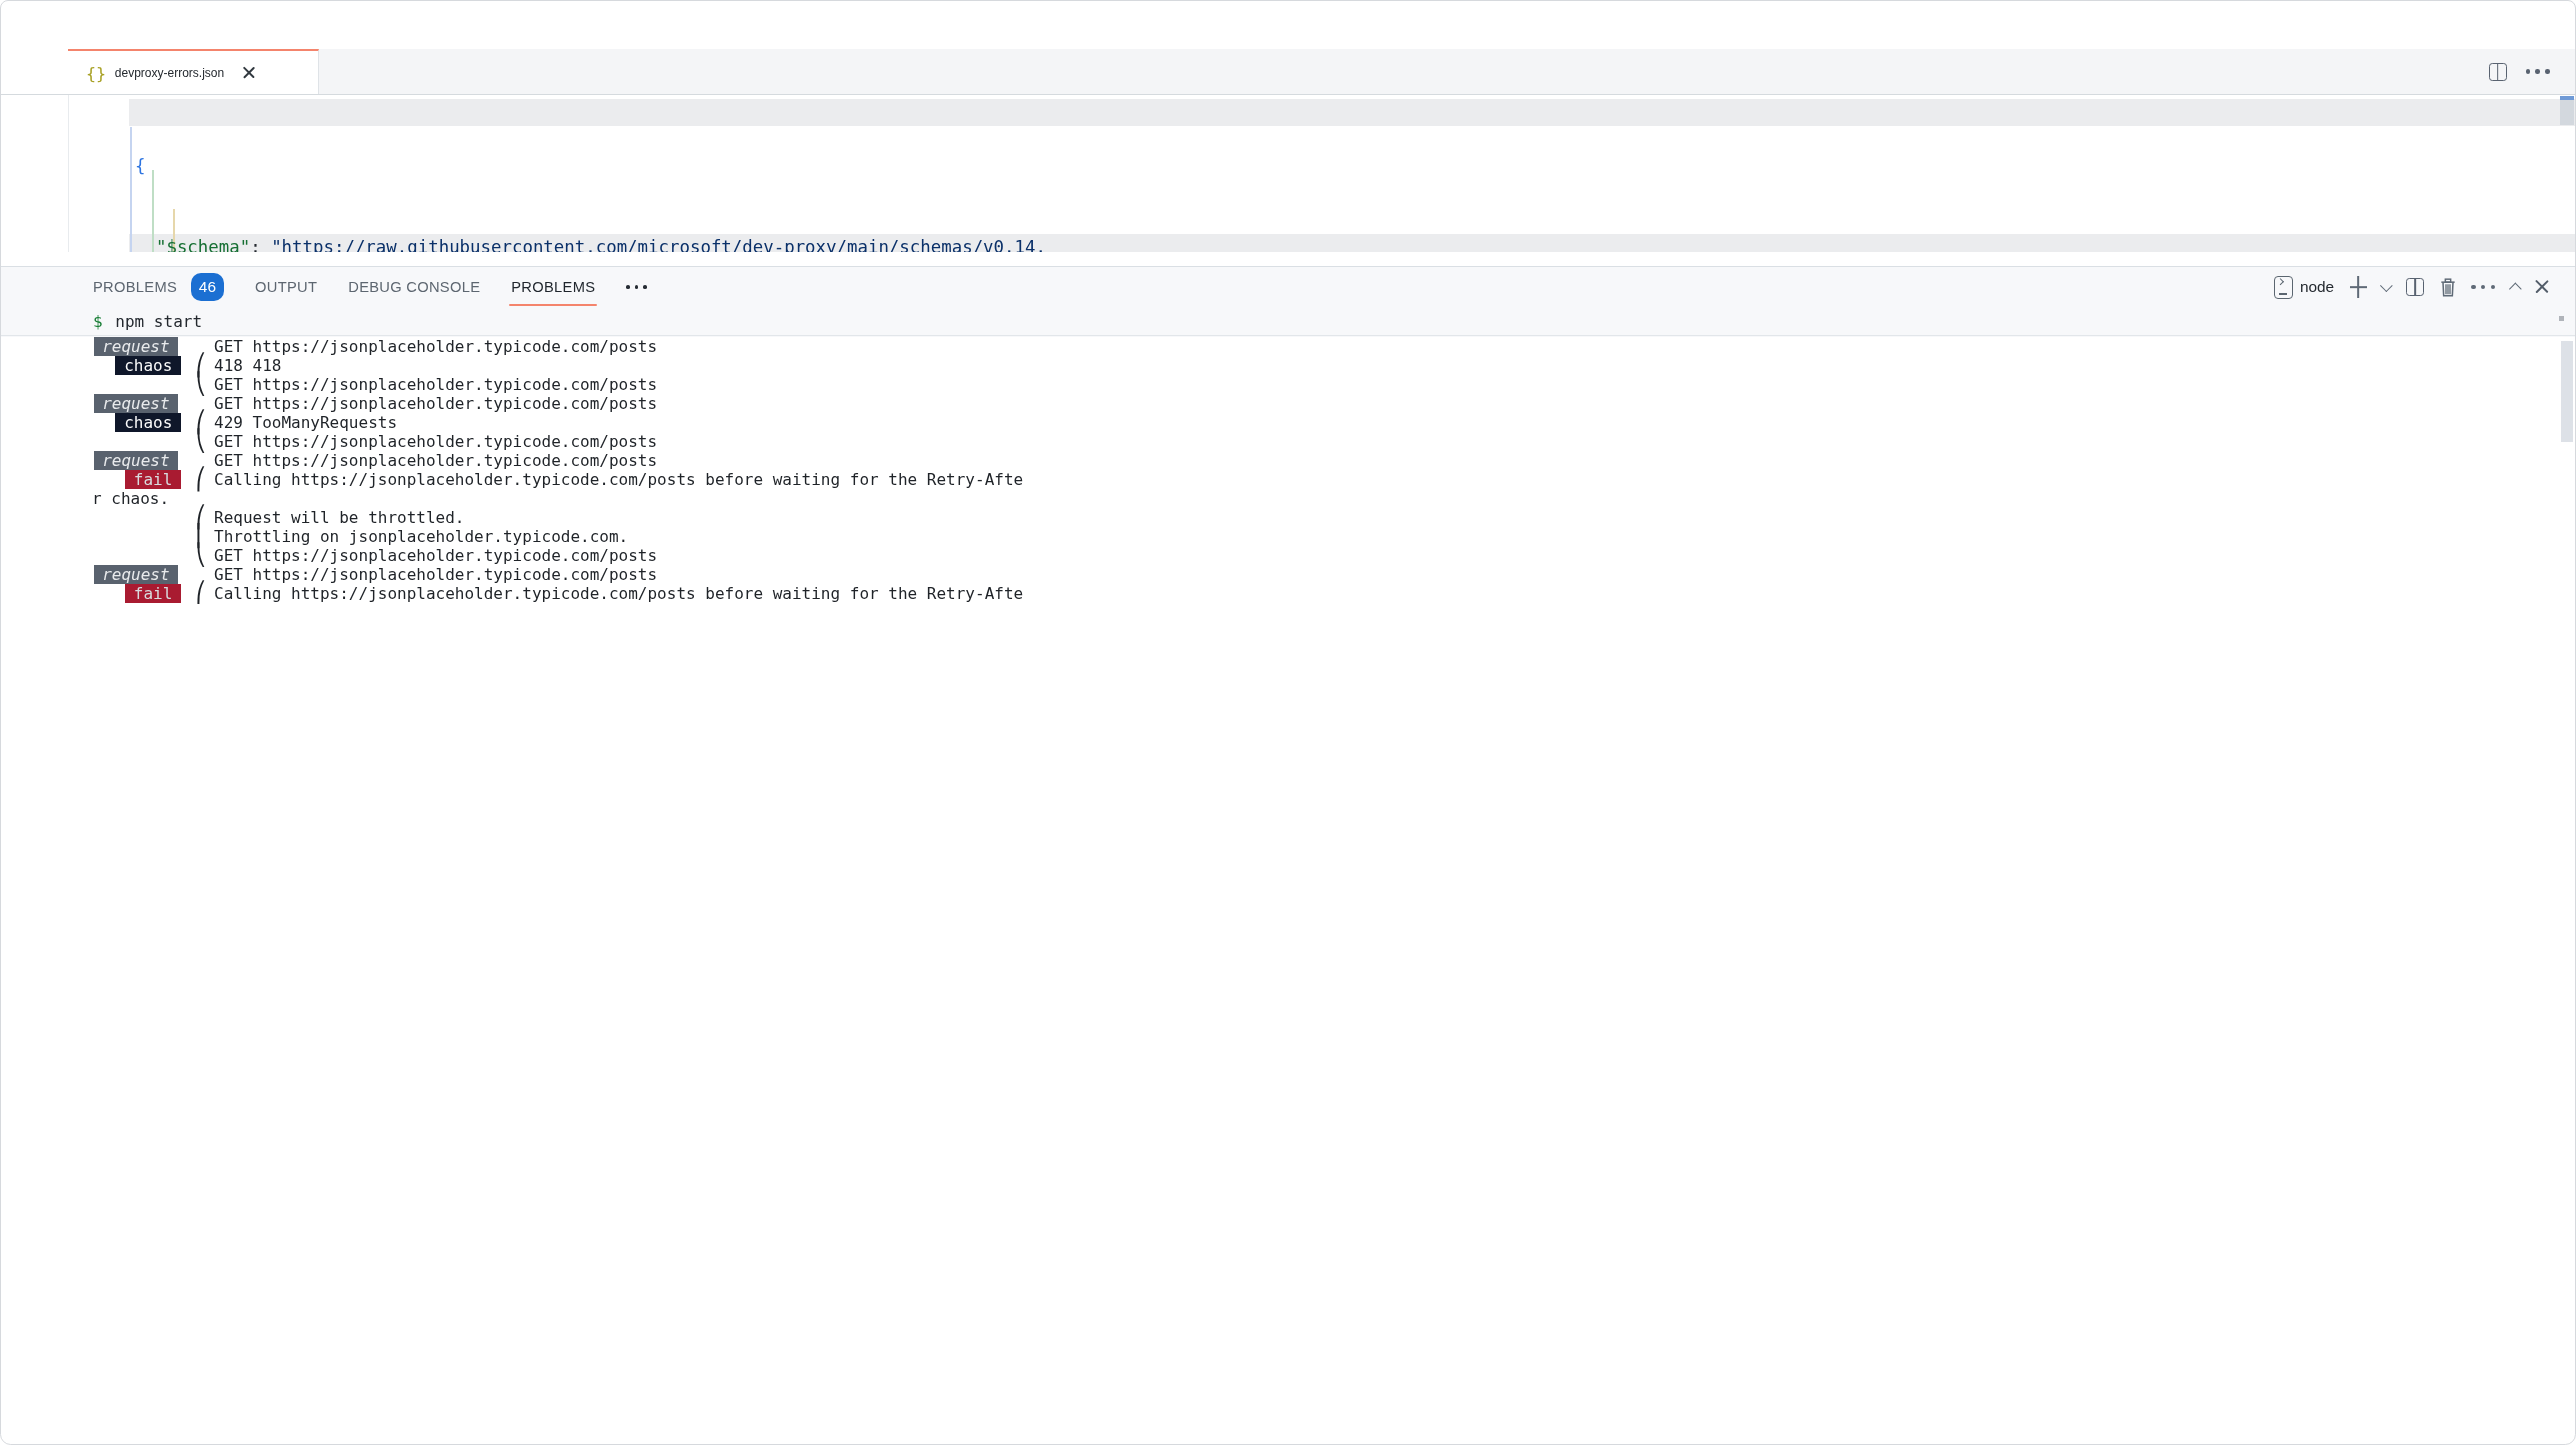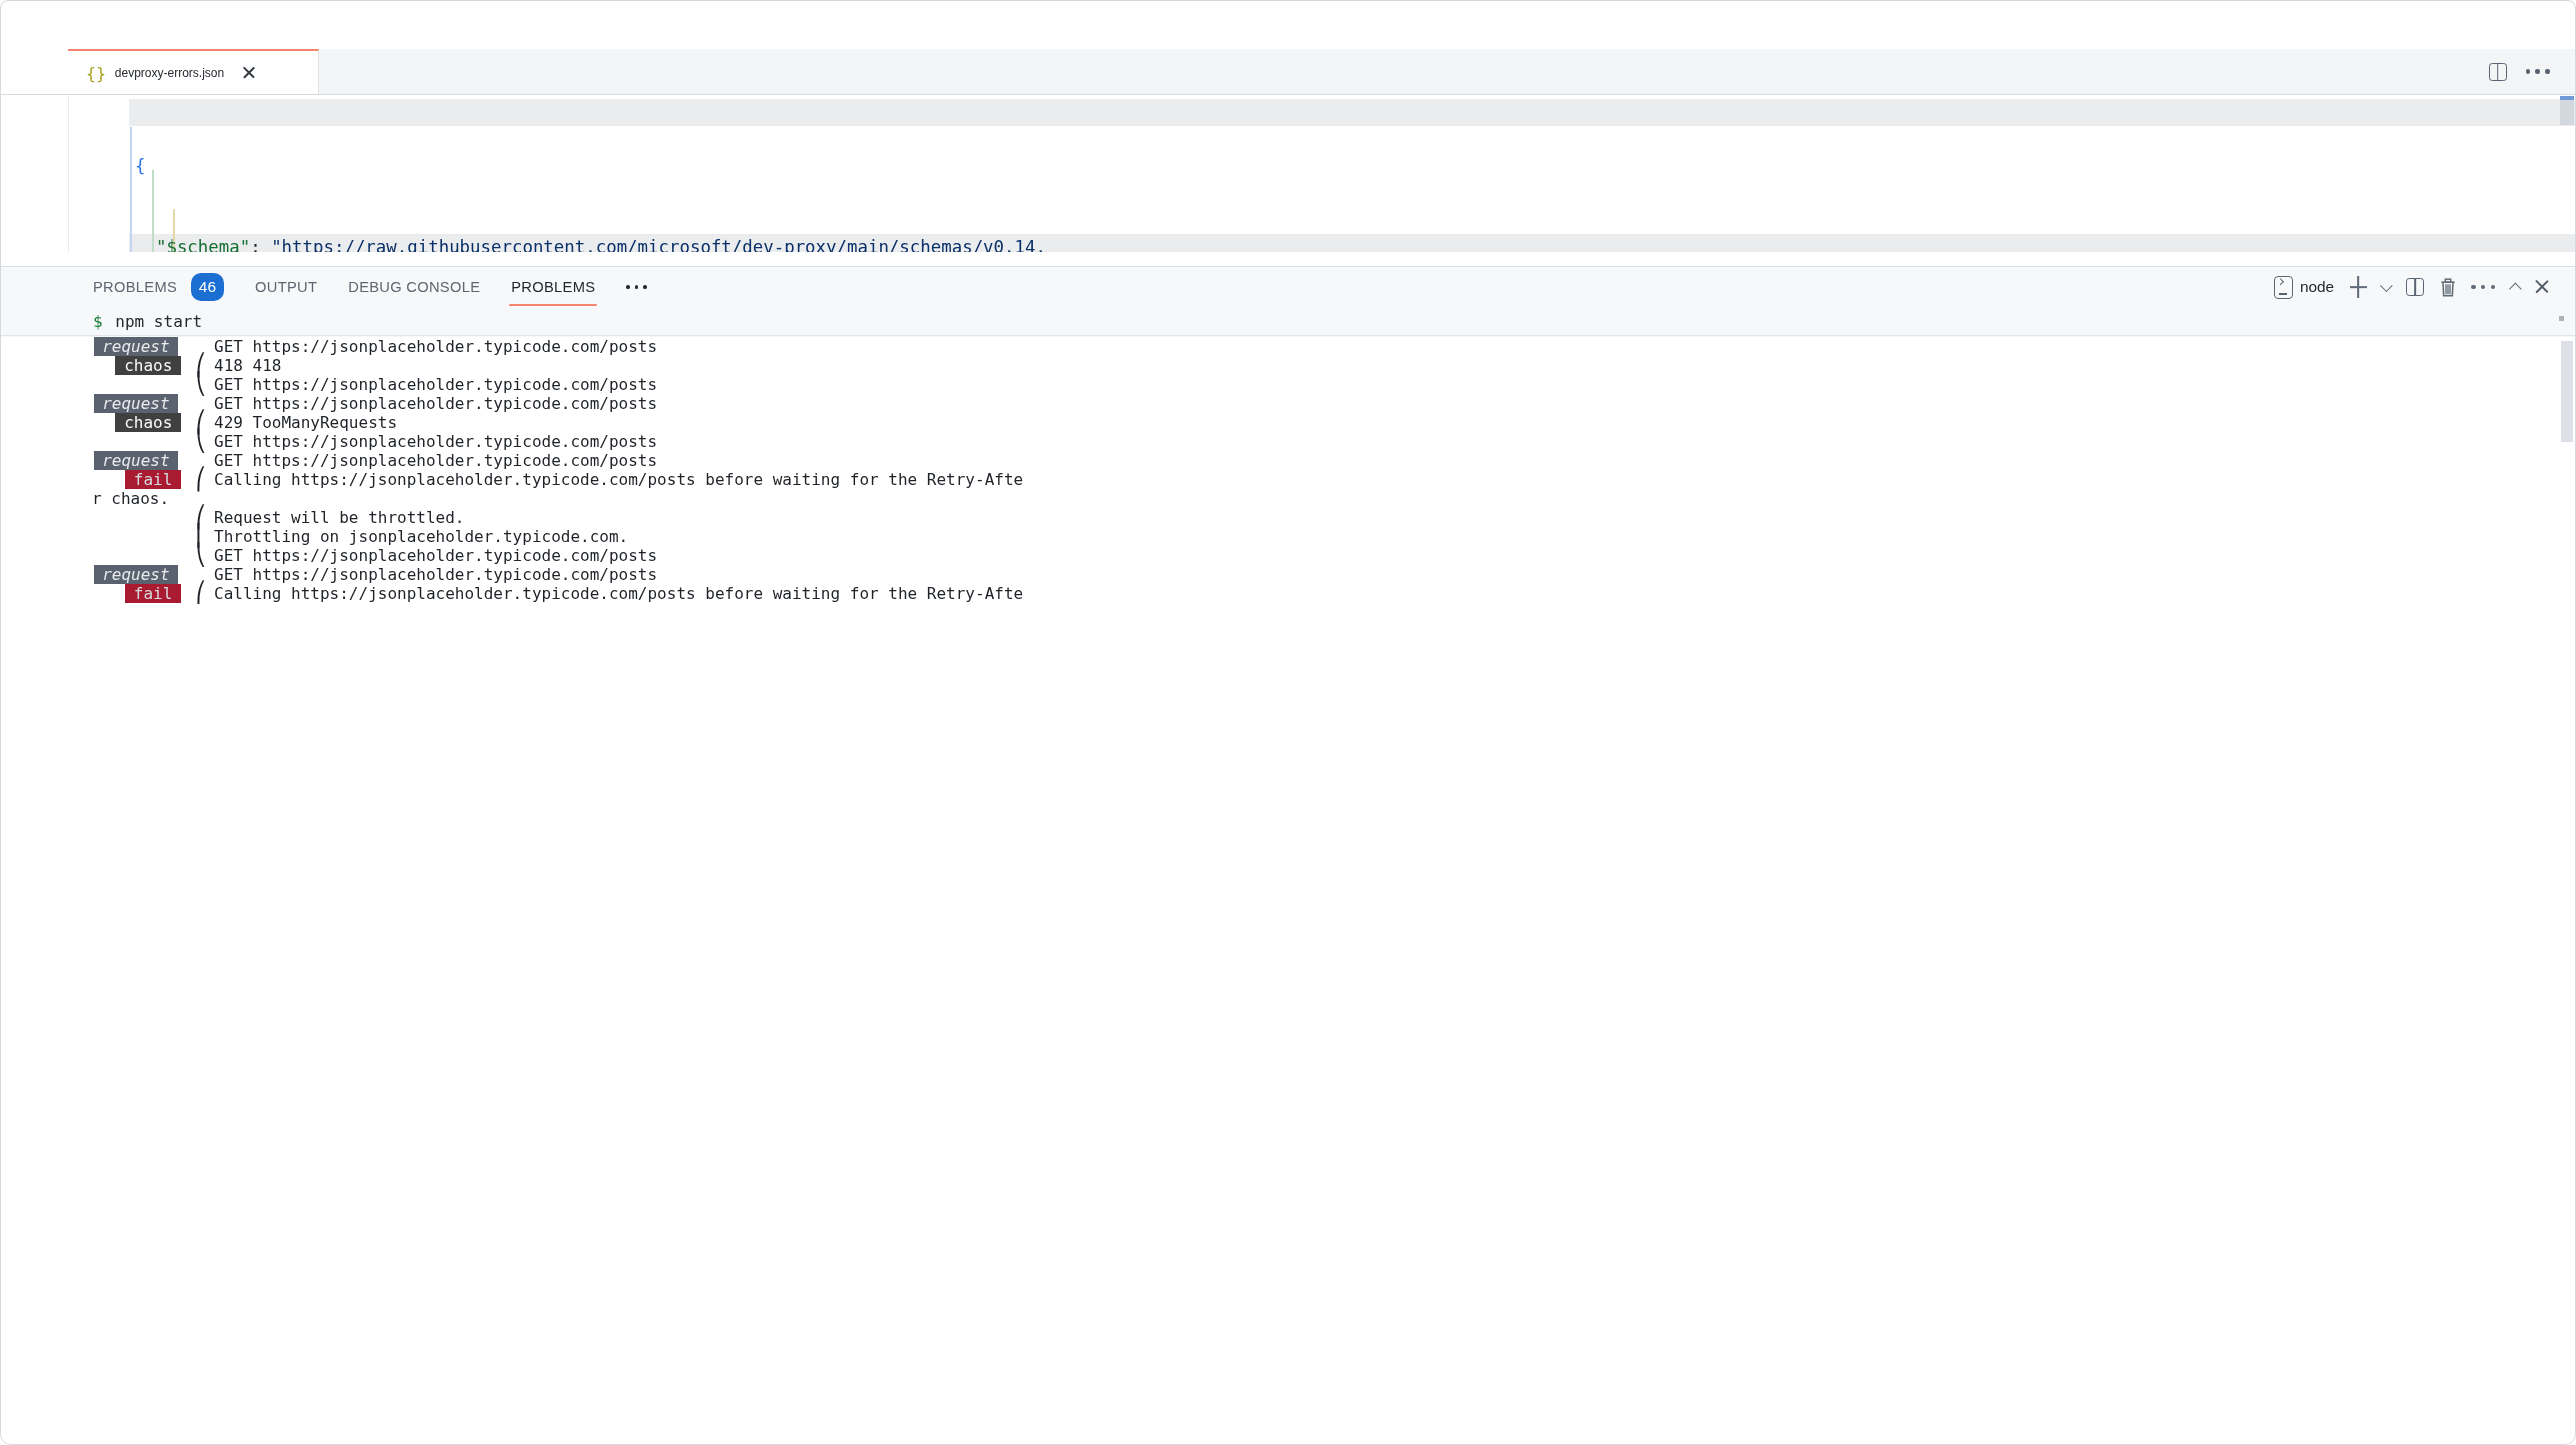--- a/index.html
+++ b/index.html
@@ -96,21 +96,21 @@
 
   
   .termlog { position:absolute; left:0; top:70px; width:100%; bottom:0; background:#fff; overflow:hidden;
              font-family:"DejaVu Sans Mono", monospace; font-size:16px; color:#1f2328; }
   .trow { display:flex; height:19px; line-height:19px; padding-left:91px; white-space:pre; }
   .gut { width:89px; display:flex; justify-content:flex-end; }
   .brk { width:33px; padding-left:13.4px; font-size:21px; line-height:19px; color:#1f2328; overflow:visible; }
   .ttext { white-space:pre; }
   .bdg { display:inline-block; height:19px; line-height:19.4px; padding:0 8.7px; font-size:16px; }
   .bdg-request { background:#59626e; color:#e8eaec; margin-right:2.7px;font-style:italic; }
-  .bdg-chaos   { background:#404040; color:#fafafa; }
+  .bdg-chaos   { background:#0f172a; color:#fafafa; }
   .bdg-fail    { background:#a91b31; color:#d8dbde; }
   .trow.wrap { padding-left:91px; }
   .term-scroll-thumb { position:absolute; right:2px; top:74px; width:12px; height:101px; background:#dde1e7; }
   .term-scroll-mark  { position:absolute; right:11.4px; top:49px; width:4.7px; height:4.7px; background:#b0b4ba; }
 </style>
 </head>
 <body>
 
 <div class="window">
 

